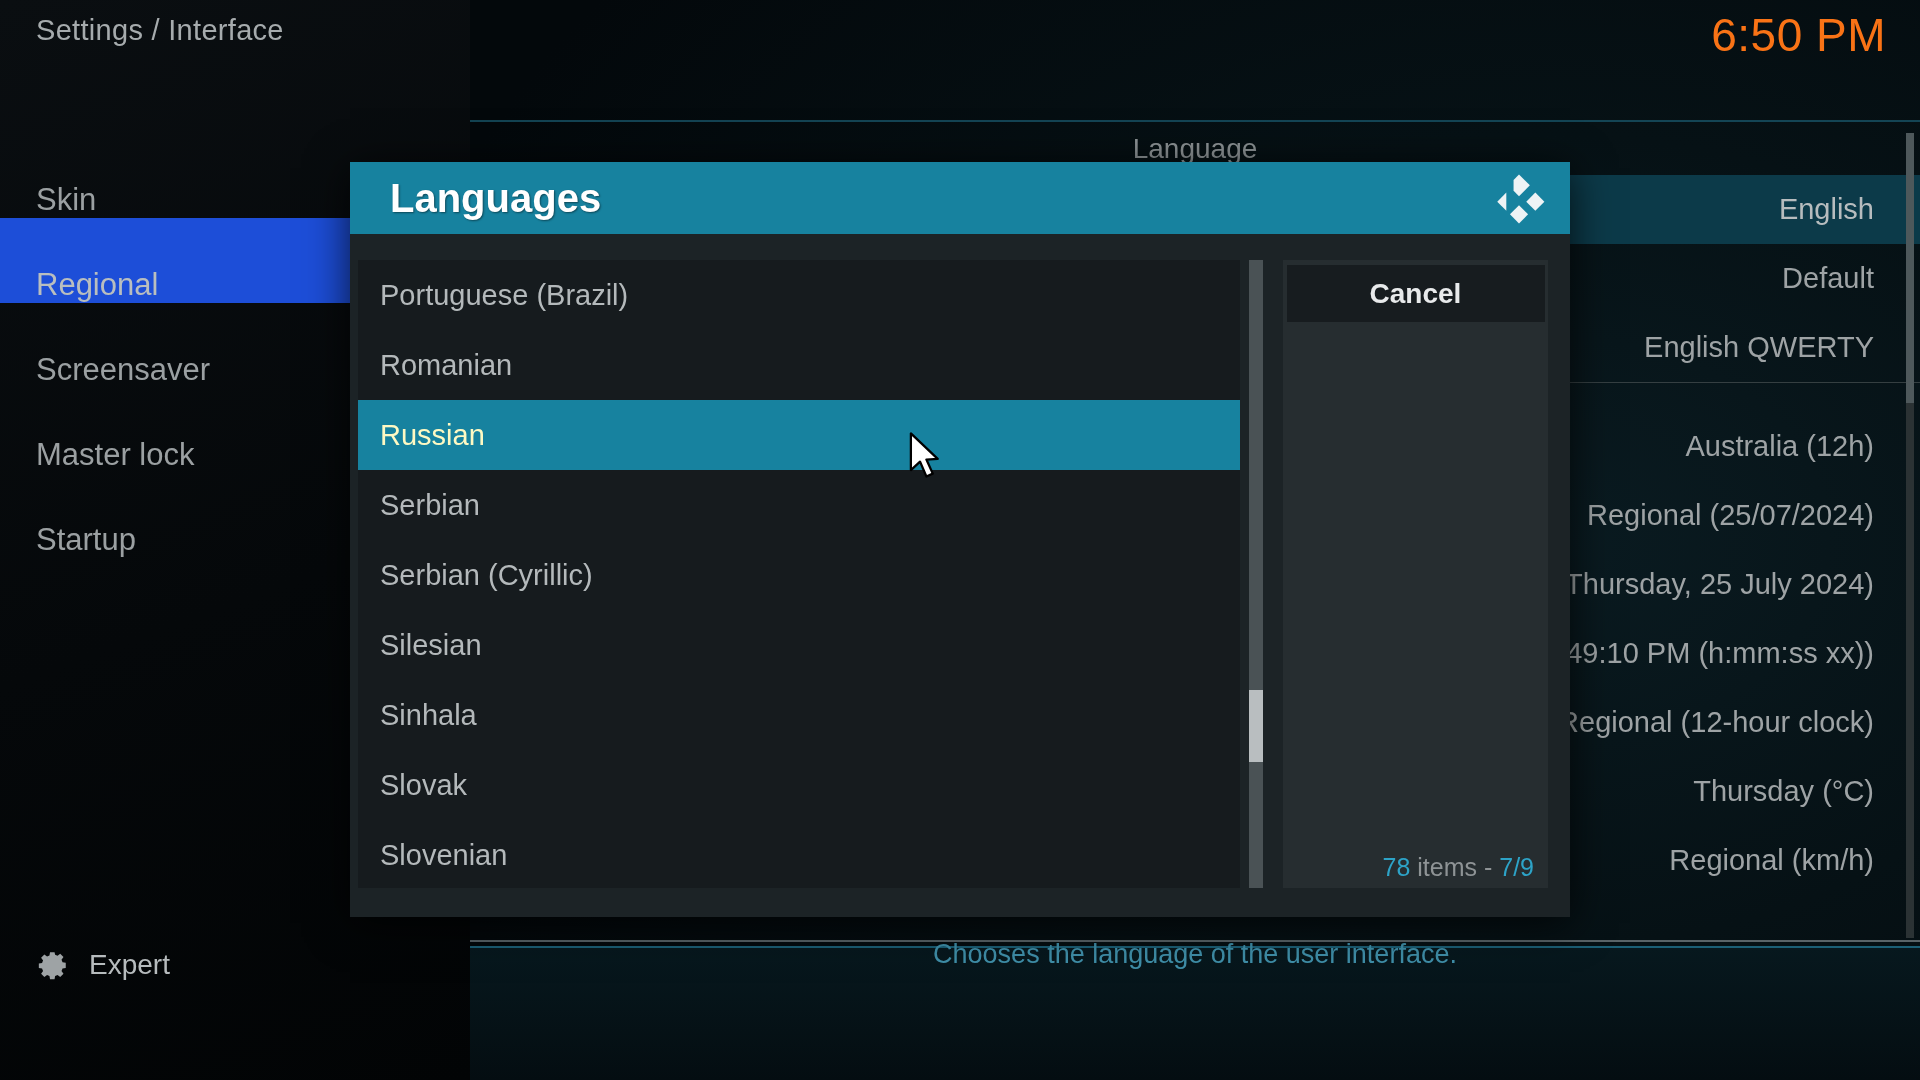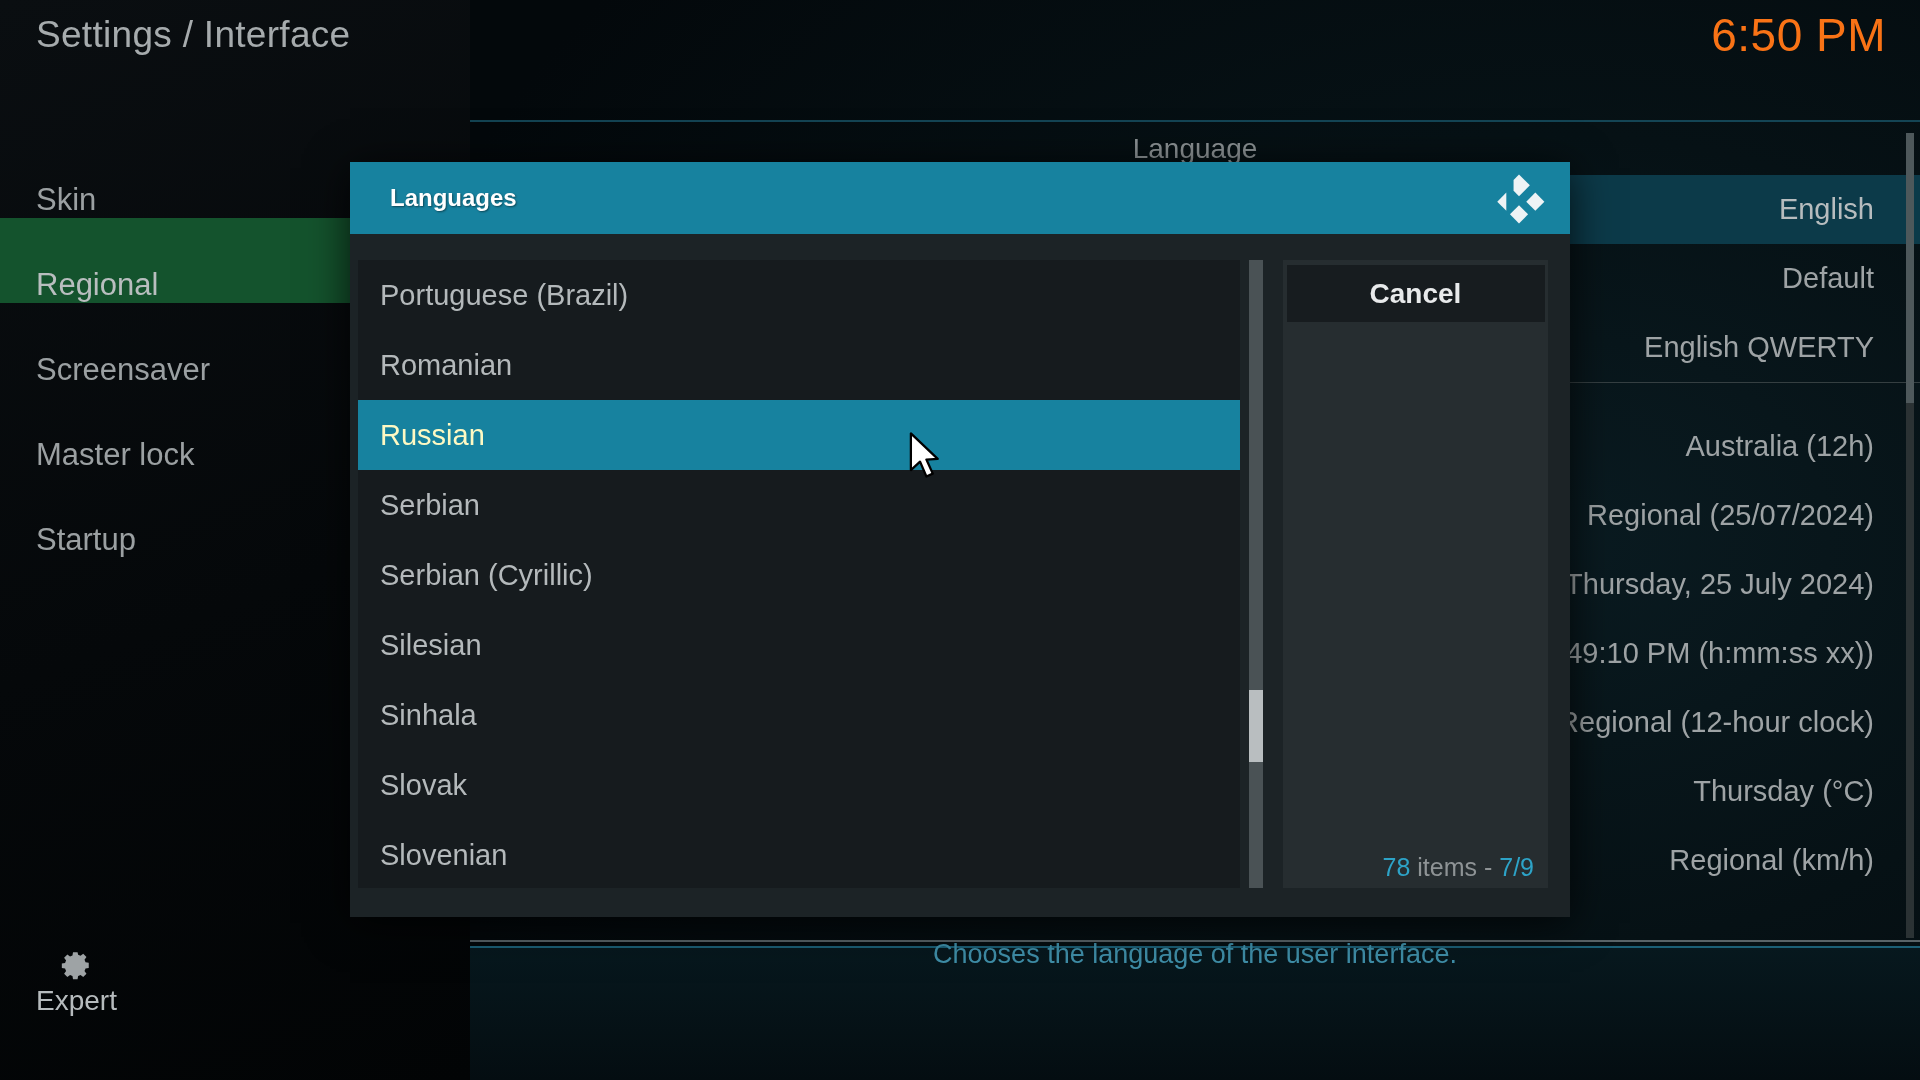--- a/index.html
+++ b/index.html
@@ -39,21 +39,21 @@
     left: 470px; top: 120px;
     width: 1450px; height: 2px;
     background: #19576b;
     opacity: .75;
   }
 
   
   .page-title {
     position: absolute;
     left: 36px; top: 14px;
-    font-size: 37px;
+    font-size: 29px;
     font-weight: 400;
     color: #a6abad;
     letter-spacing: .3px;
   }
   .clock {
     position: absolute;
     right: 34px; top: 8px;
     font-size: 46px;
     font-weight: 300;
     color: #f97316;
@@ -70,32 +70,31 @@
     position: relative;
     height: 85px;
     display: flex;
     align-items: flex-end;
     padding-left: 36px;
     font-size: 31px;
     font-weight: 300;
     color: #9ba0a2;
   }
   .side-item.selected {
-    background: #14532d;
+    background: #1d4ed8;
     color: #b9bebf;
   }
 
   
   .expert-row {
     position: absolute;
     left: 36px; top: 948px;
     display: flex;
     align-items: center;
-    gap: 3px;
-    flex-direction: column;
+    gap: 19px;
   }
   .gear-icon { width: 34px; height: 34px; display: block; }
   .expert-label {
     font-size: 28px;
     font-weight: 300;
     color: #b6bbbd;
   }
 
   
   .settings-col {
@@ -185,21 +184,21 @@
   }
   .dialog-header {
     position: relative;
     height: 72px;
     background: #17829f;
     display: flex;
     align-items: center;
   }
   .dialog-title {
     margin-left: 40px;
-    font-size: 24px;
+    font-size: 40px;
     font-weight: bold;
     color: #ffffff;
     text-shadow: 1px 1px 2px rgba(0,0,0,.45);
   }
   .kodi-logo {
     position: absolute;
     right: 22px; top: 50%;
     transform: translateY(-50%);
     width: 58px; height: 58px;
   }

